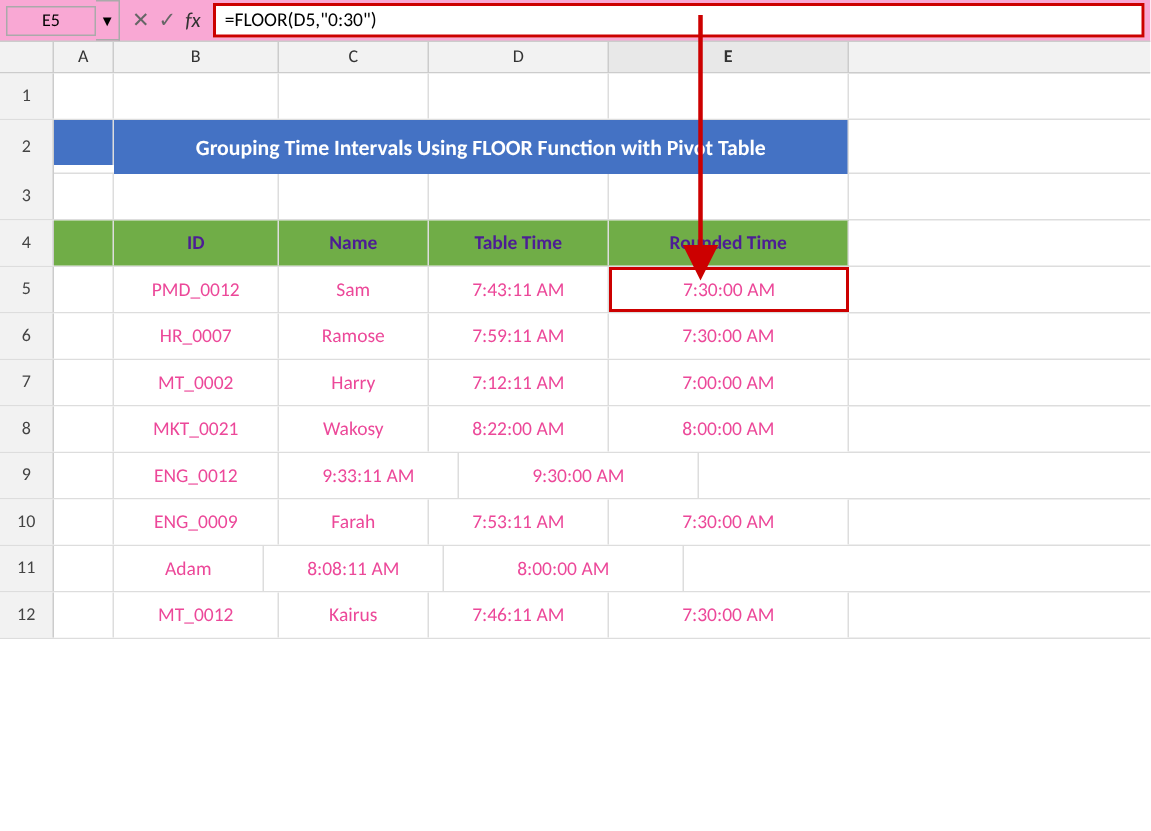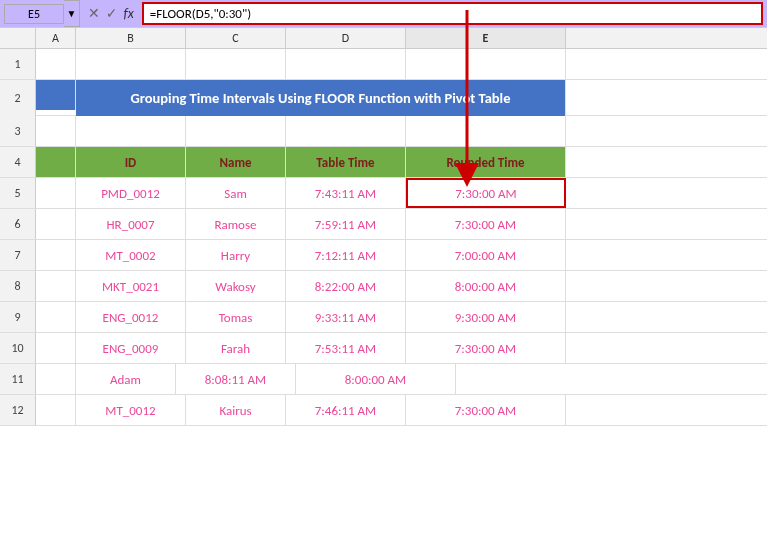--- a/index.html
+++ b/index.html
@@ -10,21 +10,21 @@
       width: 767px;
       height: 554px;
       overflow: hidden;
     }
 
     
     .formula-bar {
       display: flex;
       align-items: center;
       border-bottom: 1px solid #ccc;
-      background: #c4b5fd;
+      background: #f9a8d4;
       height: 28px;
       padding: 0 4px;
     }
     .cell-ref-box {
       width: 60px;
       border: 1px solid #aaa;
       padding: 2px 4px;
       font-size: 12px;
       display: flex;
       align-items: center;
@@ -113,21 +113,21 @@
     .col-b { width: 110px; min-width: 110px; }
     .col-c { width: 100px; min-width: 100px; }
     .col-d { width: 120px; min-width: 120px; }
     .col-e { width: 160px; min-width: 160px; }
 
     
     .header-cell {
       background: #70AD47;
       font-weight: bold;
       font-size: 13px;
-      color: #7f1d1d;
+      color: #4c1d95;
     }
 
     
     .data-cell {
       background: #fff;
       color: #ec4899;
     }
 
     
     .merged-title {
@@ -259,21 +259,20 @@
     <div class="cell col-b data-cell">MKT_0021</div>
     <div class="cell col-c data-cell">Wakosy</div>
     <div class="cell col-d data-cell">8:22:00 AM</div>
     <div class="cell col-e data-cell">8:00:00 AM</div>
   </div>
 
   <div class="grid-row">
     <div class="row-num">9</div>
     <div class="cell col-a data-cell"></div>
     <div class="cell col-b data-cell">ENG_0012</div>
-    <div class="cell col-c data-cell">Tomas</div>
     <div class="cell col-d data-cell">9:33:11 AM</div>
     <div class="cell col-e data-cell">9:30:00 AM</div>
   </div>
 
   <div class="grid-row">
     <div class="row-num">10</div>
     <div class="cell col-a data-cell"></div>
     <div class="cell col-b data-cell">ENG_0009</div>
     <div class="cell col-c data-cell">Farah</div>
     <div class="cell col-d data-cell">7:53:11 AM</div>

